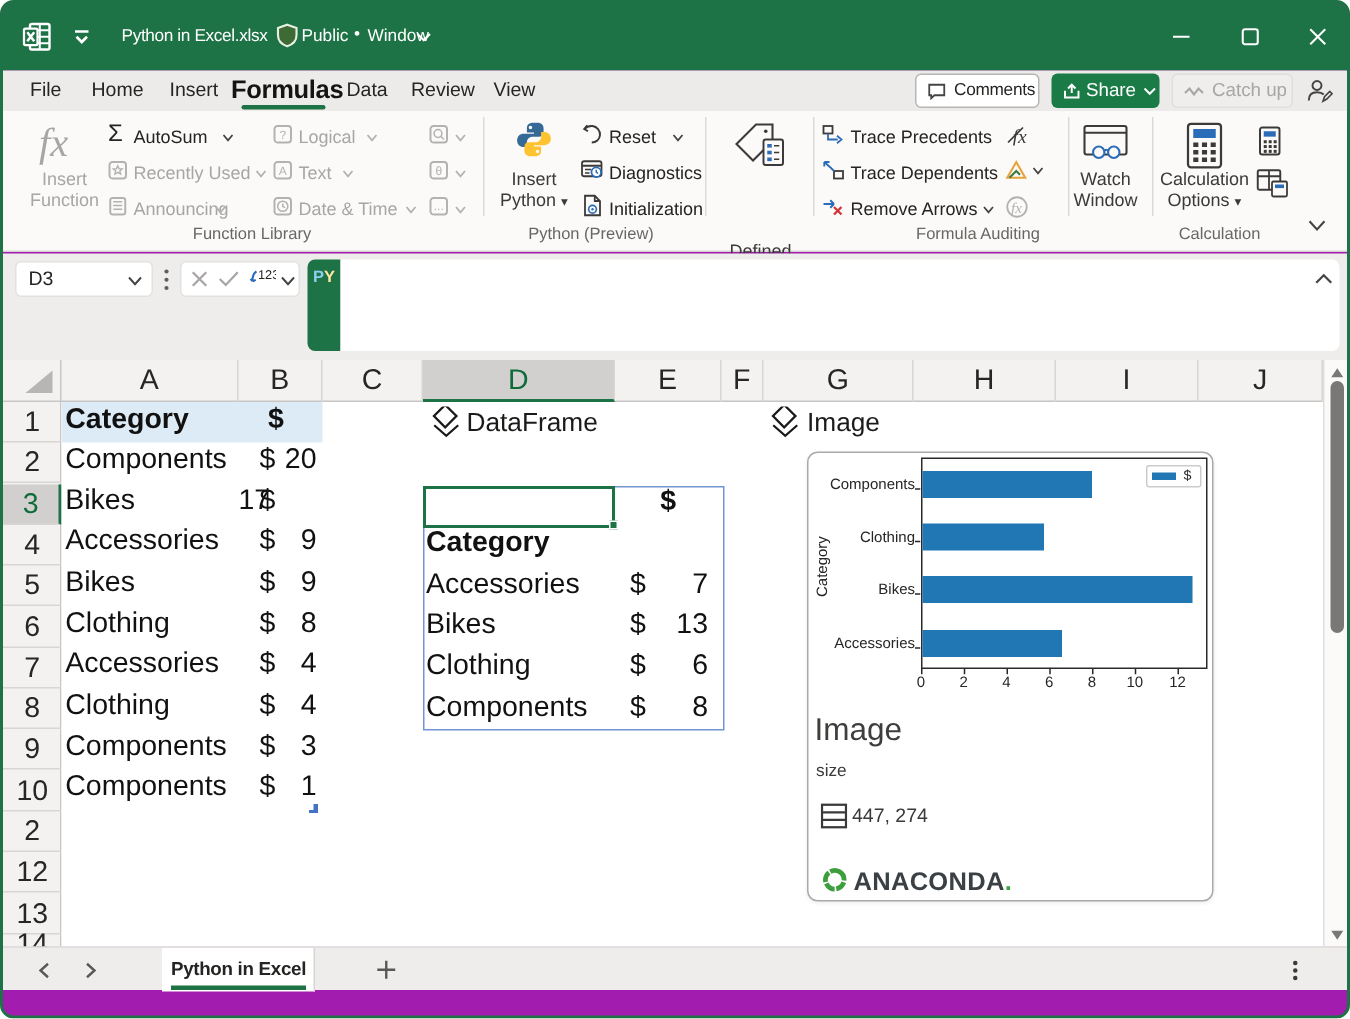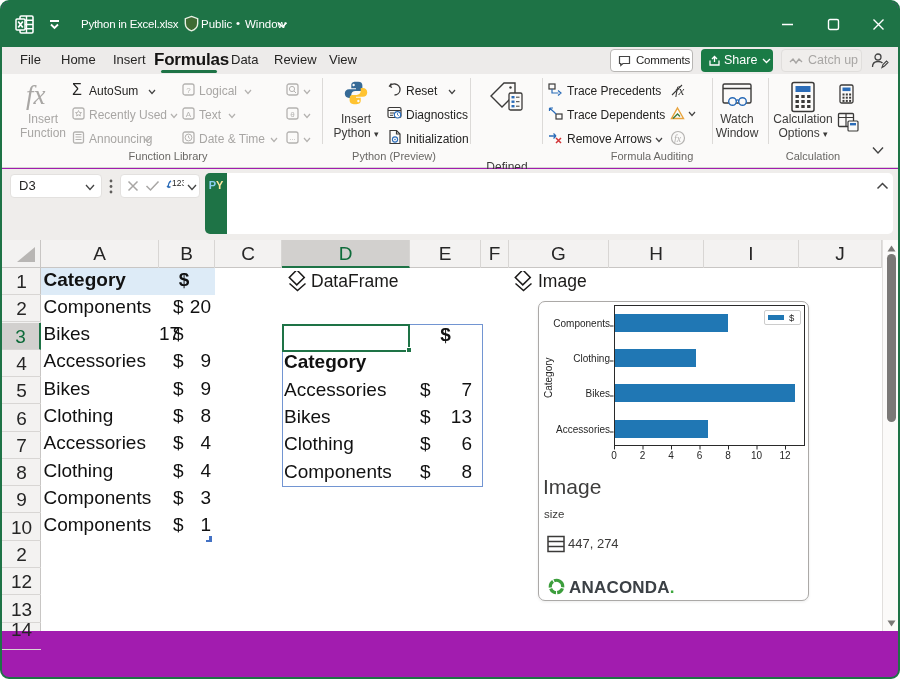--- a/index.html
+++ b/index.html
@@ -536,13 +536,32 @@
     <div id="vscroll" class="abs" style="left:880px;top:0px;width:16px;height:391px;background:#FBFAF9;border-left:1px solid #E1DFDD">
       <svg class="abs" style="left:4px;top:5px" width="9" height="7" viewBox="0 0 9 7">
           <path d="M4.5 0.5 L8.5 6.5 H0.5 Z" fill="#7A7876"></path>
         </svg>
       <div class="abs" style="left:3.5px;top:14px;width:9px;height:168px;background:#7A7876;border-radius:5px"></div>
       <svg class="abs" style="left:4px;top:380px" width="9" height="7" viewBox="0 0 9 7">
           <path d="M4.5 6.5 L8.5 0.5 H0.5 Z" fill="#7A7876"></path>
         </svg>
     </div>
   </div>
+  <div id="tabsbar" class="abs" style="left:0;top:629px;width:896px;height:29px;background:#EFEDEB;border-top:1px solid #E1DFDD">
+    <svg class="abs" style="left:23px;top:9px" width="9" height="12" viewBox="0 0 9 12">
+        <path d="M7 1.5 L2 6 L7 10.5" fill="none" stroke="#5A5856" stroke-width="1.6"></path>
+      </svg>
+    <svg class="abs" style="left:54px;top:9px" width="9" height="12" viewBox="0 0 9 12">
+        <path d="M2 1.5 L7 6 L2 10.5" fill="none" stroke="#5A5856" stroke-width="1.6"></path>
+      </svg>
+    <div class="abs" style="left:106px;top:0;width:102px;height:29px;background:#fff;border-right:1px solid #D8D6D4"></div>
+    <div class="abs" style="left:106px;top:7px;width:102px;text-align:center;font-size:12.5px;font-weight:bold;letter-spacing:-0.2px;color:#252423">Python in Excel</div>
+    <div class="abs" style="left:112px;top:25px;width:90px;height:3px;background:#1E7346"></div>
+    <svg class="abs" style="left:248px;top:7px" width="15" height="15" viewBox="0 0 15 15">
+        <path d="M7.5 1.5 V13.5 M1.5 7.5 H13.5" stroke="#5A5856" stroke-width="1.6"></path>
+      </svg>
+    <svg class="abs" style="left:859px;top:8px" width="5" height="14" viewBox="0 0 5 14">
+        <circle cx="2.5" cy="2" r="1.5" fill="#3B3A39"></circle>
+        <circle cx="2.5" cy="7" r="1.5" fill="#3B3A39"></circle>
+        <circle cx="2.5" cy="12" r="1.5" fill="#3B3A39"></circle>
+      </svg>
+  </div>
 </div>
 
 </body></html>

